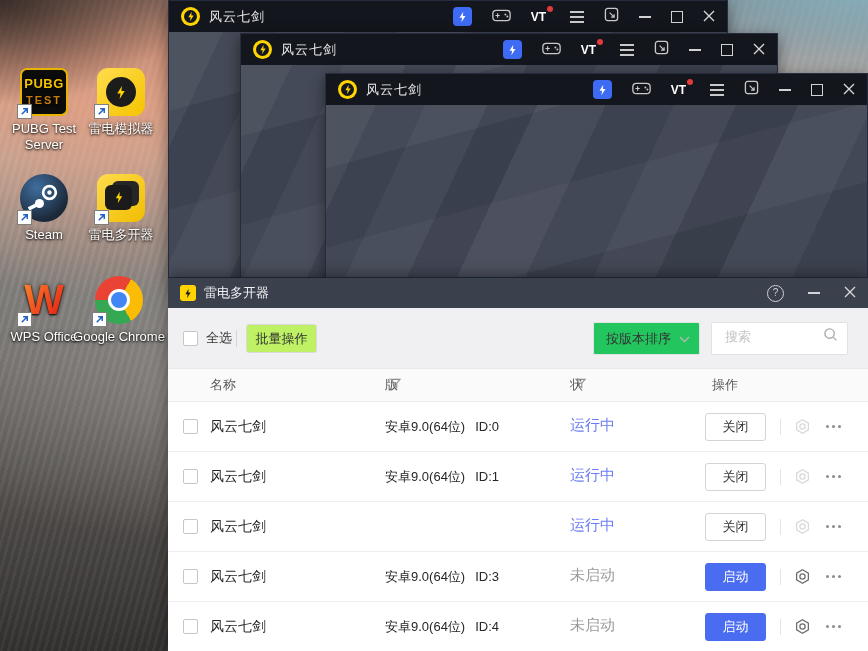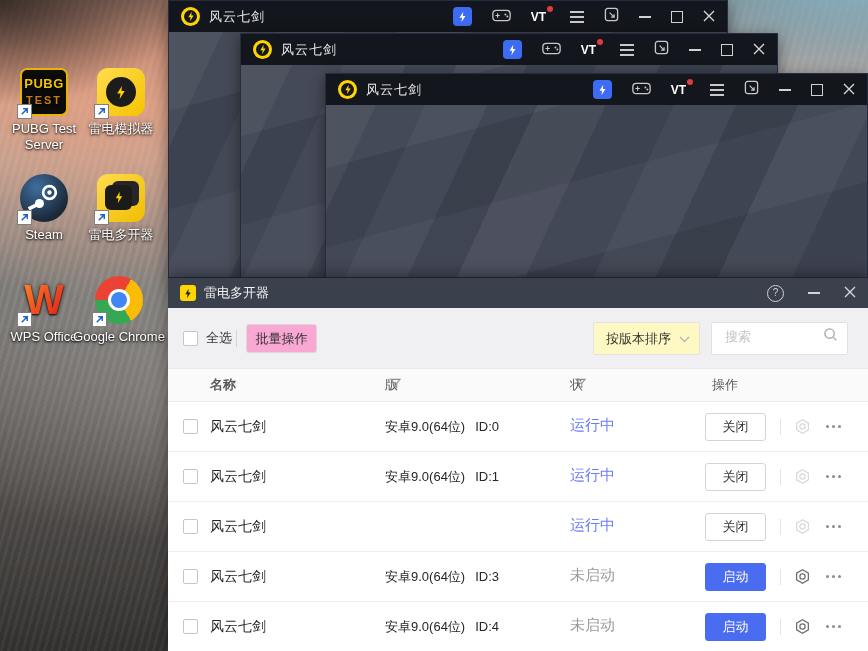--- a/index.html
+++ b/index.html
@@ -66,23 +66,23 @@
   .mgr-title{color:#f2f2f4;font-size:13px;}
   .mgr-tbicons{margin-left:auto;display:flex;align-items:center;gap:24px;}
   .help{width:15px;height:15px;border:1px solid #cfcfd4;border-radius:50%;color:#cfcfd4;font-size:10px;
     display:grid;place-items:center;line-height:1;}
   .minw{width:12px;height:2px;background:#d5d5d8;}
 
   .toolbar{position:relative;height:60px;background:#f0f0f2;}
   .cb{position:absolute;width:15px;height:15px;background:#fff;border:1px solid #c6c6c8;border-radius:2px;box-sizing:border-box;}
   .selall{position:absolute;left:38px;top:0;line-height:60px;font-size:13px;color:#333;}
   .tdiv{position:absolute;left:68px;top:22px;width:1px;height:17px;background:#d5d5d7;}
-  .batch{position:absolute;left:78px;top:16px;width:71px;height:29px;background:#f9a8d4;border:1px solid #d9d9db;
+  .batch{position:absolute;left:78px;top:16px;width:71px;height:29px;background:#bef264;border:1px solid #d9d9db;
     border-radius:3px;font-size:13px;color:#333;display:grid;place-items:center;box-sizing:border-box;}
-  .sort{position:absolute;left:425px;top:14px;width:107px;height:33px;background:#fef9c3;border:1px solid #e2e2e4;
+  .sort{position:absolute;left:425px;top:14px;width:107px;height:33px;background:#22c55e;border:1px solid #e2e2e4;
     border-radius:2px;display:flex;align-items:center;justify-content:space-between;
     padding:0 9px 0 12px;font-size:13px;color:#333;box-sizing:border-box;}
   .search{position:absolute;left:543px;top:14px;width:137px;height:33px;background:#fff;border:1px solid #e2e2e4;
     border-radius:2px;display:flex;align-items:center;padding:0 9px 4px 11px;box-sizing:border-box;}
   .search input{border:none;outline:none;flex:1;min-width:0;font-size:13px;color:#333;background:transparent;
     font-family:"Liberation Sans",sans-serif;}
   .search input::placeholder{color:#c2c2c4;}
 
   .thead{position:relative;height:32px;background:#fafafa;border-top:1px solid #eaeaec;border-bottom:1px solid #ececee;
     font-size:13px;color:#595959;box-sizing:content-box;}
@@ -367,21 +367,21 @@
       <span class="search">
         <input placeholder="搜索" style="">
         <span><svg width="15" height="15" viewBox="0 0 16 16">
               <circle cx="7" cy="7" r="5" fill="none" stroke="#a8a8aa" stroke-width="1.4"></circle>
               <path d="M10.8 10.8 L14.3 14.3" stroke="#a8a8aa" stroke-width="1.4"></path>
             </svg></span>
       </span>
     </div>
 
     <div class="thead">
-      <span style="left:42px;font-weight:bold;">名称</span>
+      <span style="left:42px;">名称</span>
       <span style="left:217px;">
           <span>版本/编号</span>
           <span class="hfilter"><svg width="11" height="11" viewBox="0 0 12 12">
               <path d="M1 1.5 H11 L7.4 5.6 V10.4 L4.6 9 V5.6 Z" fill="none" stroke="#8c8c8e" stroke-width="1.1"></path>
             </svg></span>
         </span>
       <span style="left:402px;">
           <span>状态</span>
           <span class="hfilter"><svg width="11" height="11" viewBox="0 0 12 12">
               <path d="M1 1.5 H11 L7.4 5.6 V10.4 L4.6 9 V5.6 Z" fill="none" stroke="#8c8c8e" stroke-width="1.1"></path>

